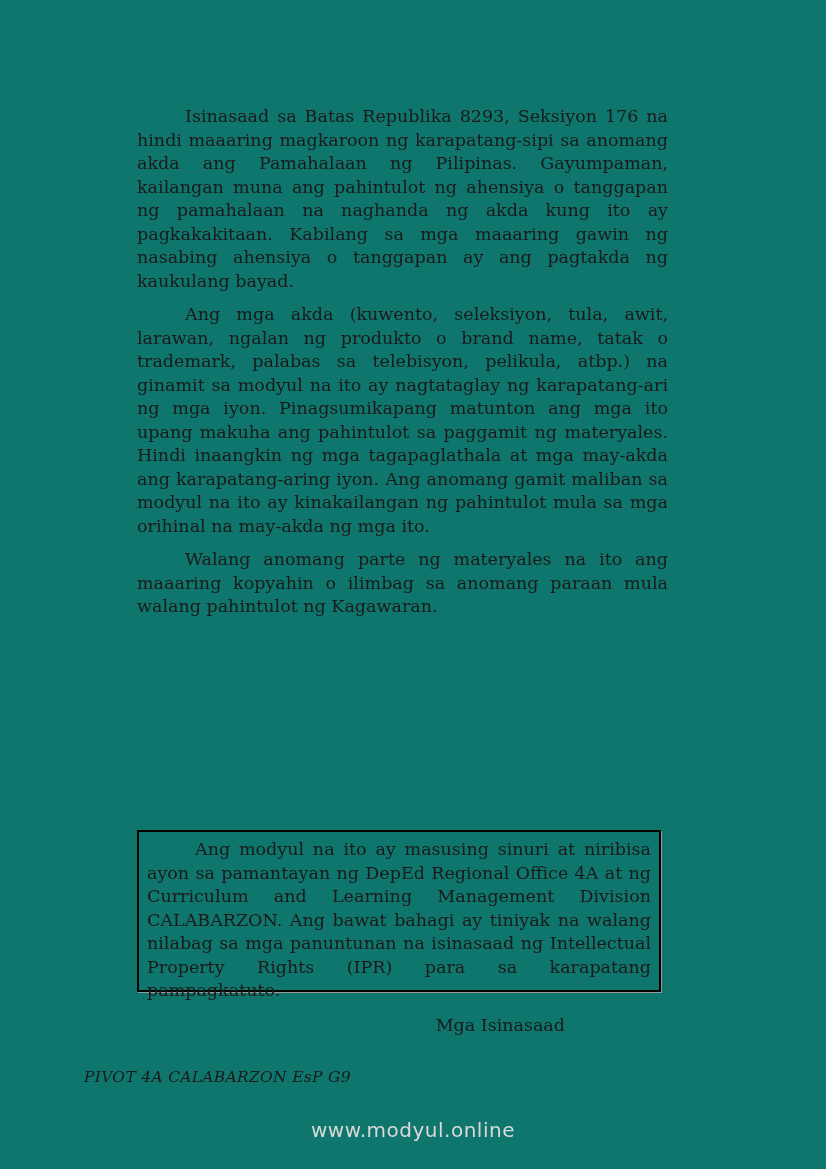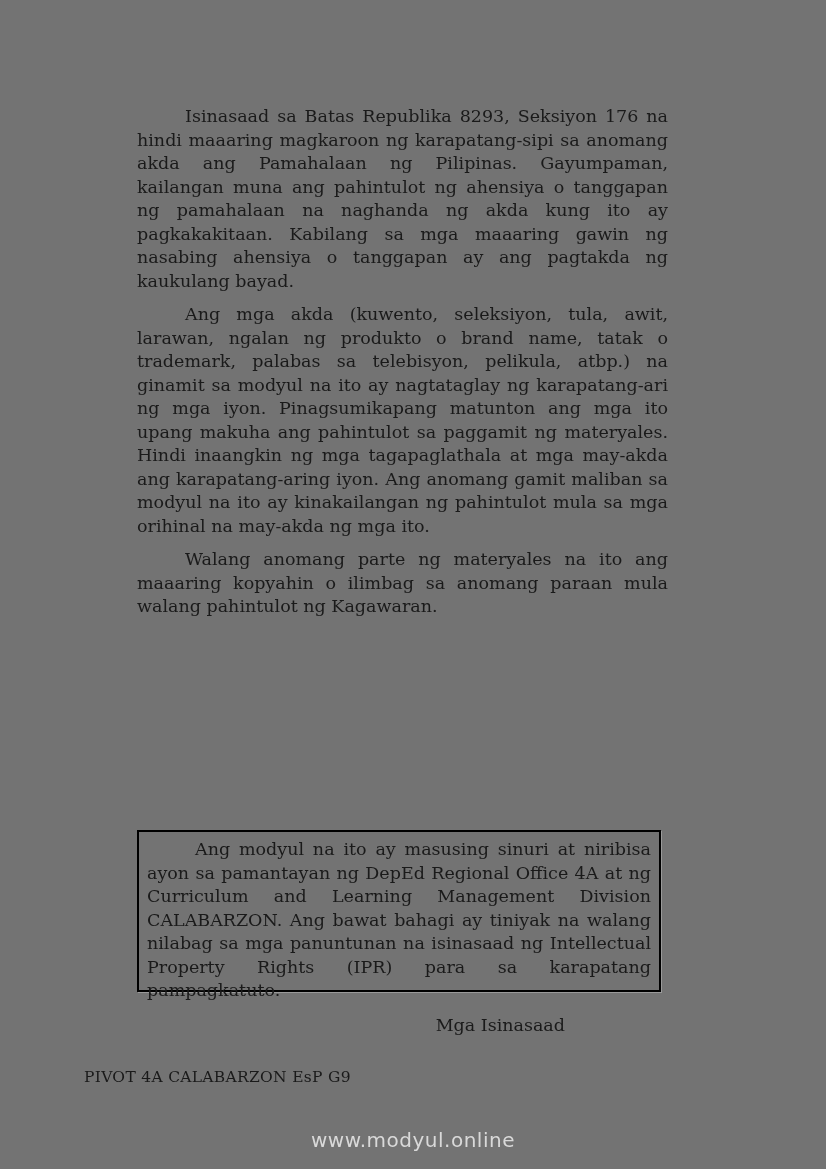--- a/index.html
+++ b/index.html
@@ -7,21 +7,21 @@
     width: 826px;
     height: 1169px;
     background: #ffffff;
     font-family: "DejaVu Serif", "Liberation Serif", serif;
     position: relative;
     overflow: hidden;
   }
   .page {
     position: absolute;
     inset: 0;
-    background: #737373;
+    background: #0f766e;
   }
   .content {
     position: absolute;
     left: 137px;
     top: 105px;
     width: 531px;
     color: #1a1a1a;
   }
   .content p {
     margin: 0 0 10px 0;
@@ -53,20 +53,21 @@
     margin-top: 11px;
     font-size: 17.5px;
     line-height: 23.5px;
     text-align: right;
     padding-right: 86px;
   }
   .footer {
     position: absolute;
     left: 84px;
     top: 1068px;
+    font-style: italic;
     font-size: 15.5px;
     color: #1a1a1a;
     letter-spacing: 0.3px;
     text-align: center;
   }
   .watermark {
     position: absolute;
     left: 0;
     right: 0;
     top: 1118px;
@@ -87,15 +88,15 @@
     <p>Walang anomang parte ng materyales na ito ang maaaring kopyahin o ilimbag sa anomang paraan mula walang pahintulot ng Kagawaran.</p>
   </main>
 
   <section class="review-box">
     <p>Ang modyul na ito ay masusing sinuri at niribisa ayon sa pamantayan ng DepEd Regional Office 4A at ng Curriculum and Learning Management Division CALABARZON. Ang bawat bahagi ay tiniyak na walang nilabag sa mga panuntunan na isinasaad ng Intellectual Property Rights (IPR) para sa karapatang pampagkatuto.</p>
     <div class="signature">Mga Isinasaad</div>
   </section>
 
   <div class="footer">PIVOT 4A CALABARZON EsP G9</div>
 
-  <div class="watermark" style="color: rgb(217, 217, 217); margin-top: 10px;">www.modyul.online</div>
+  <div class="watermark" style="color: rgb(217, 217, 217);">www.modyul.online</div>
 
 </div>
 
 </body></html>

